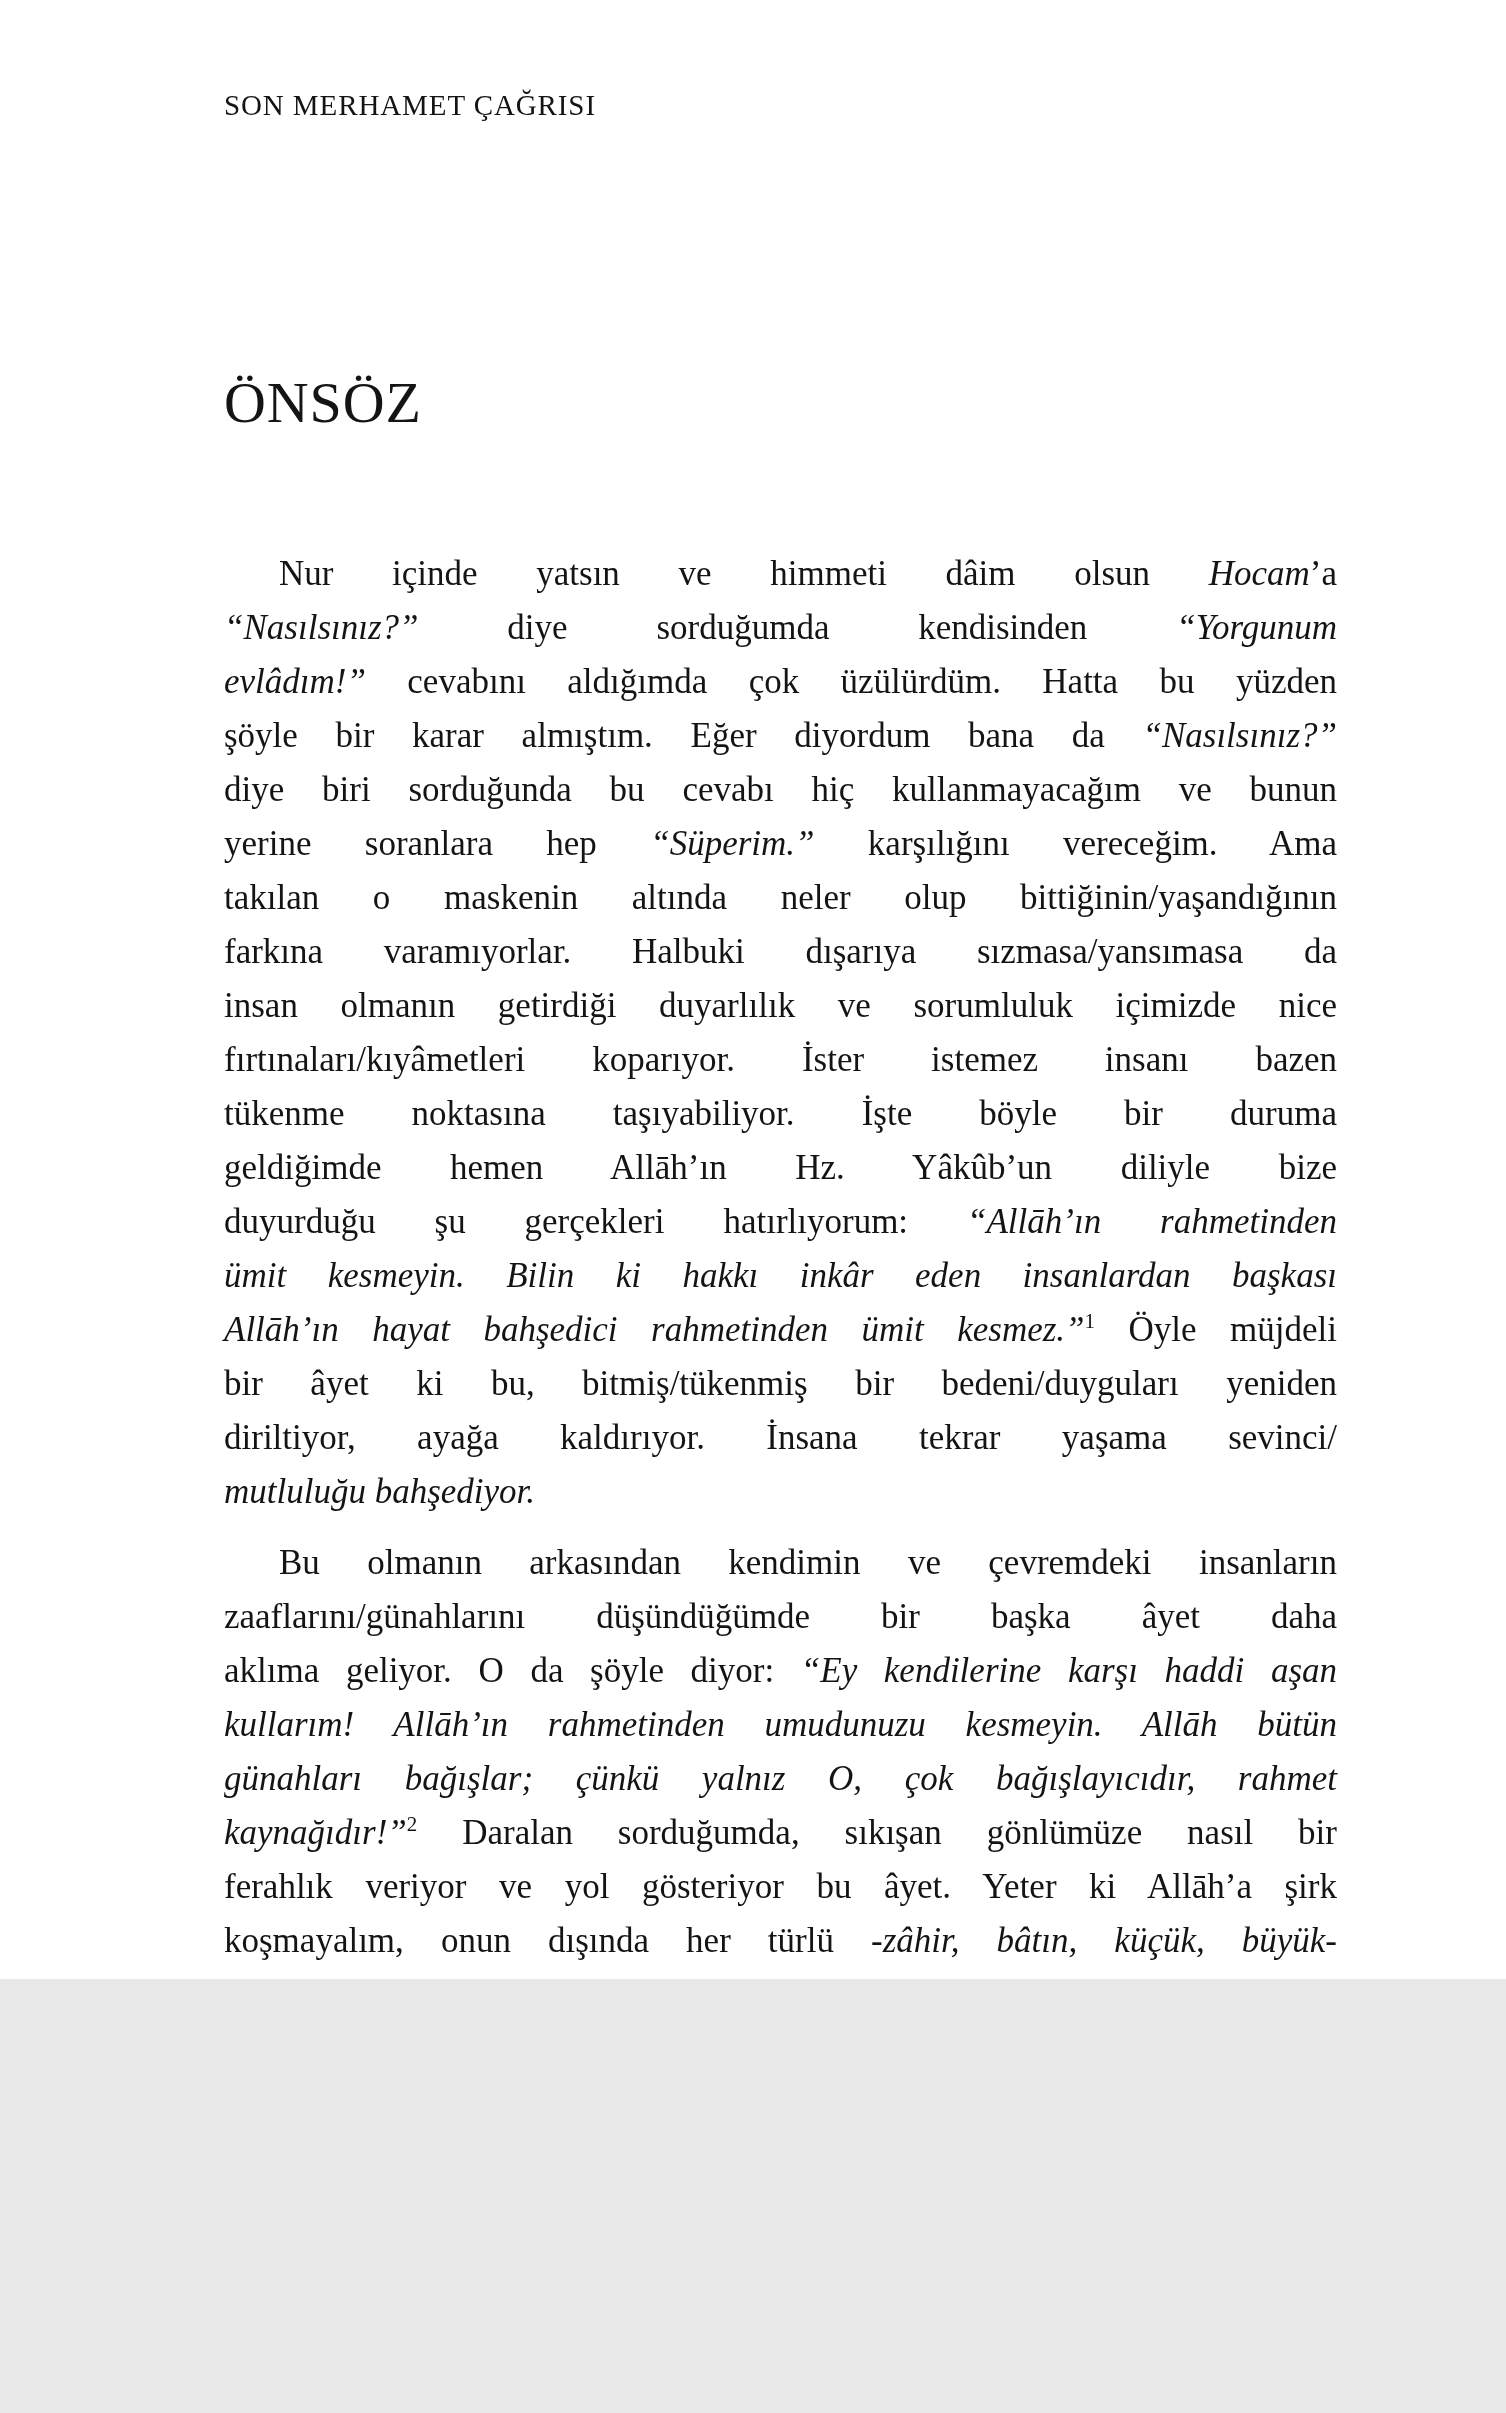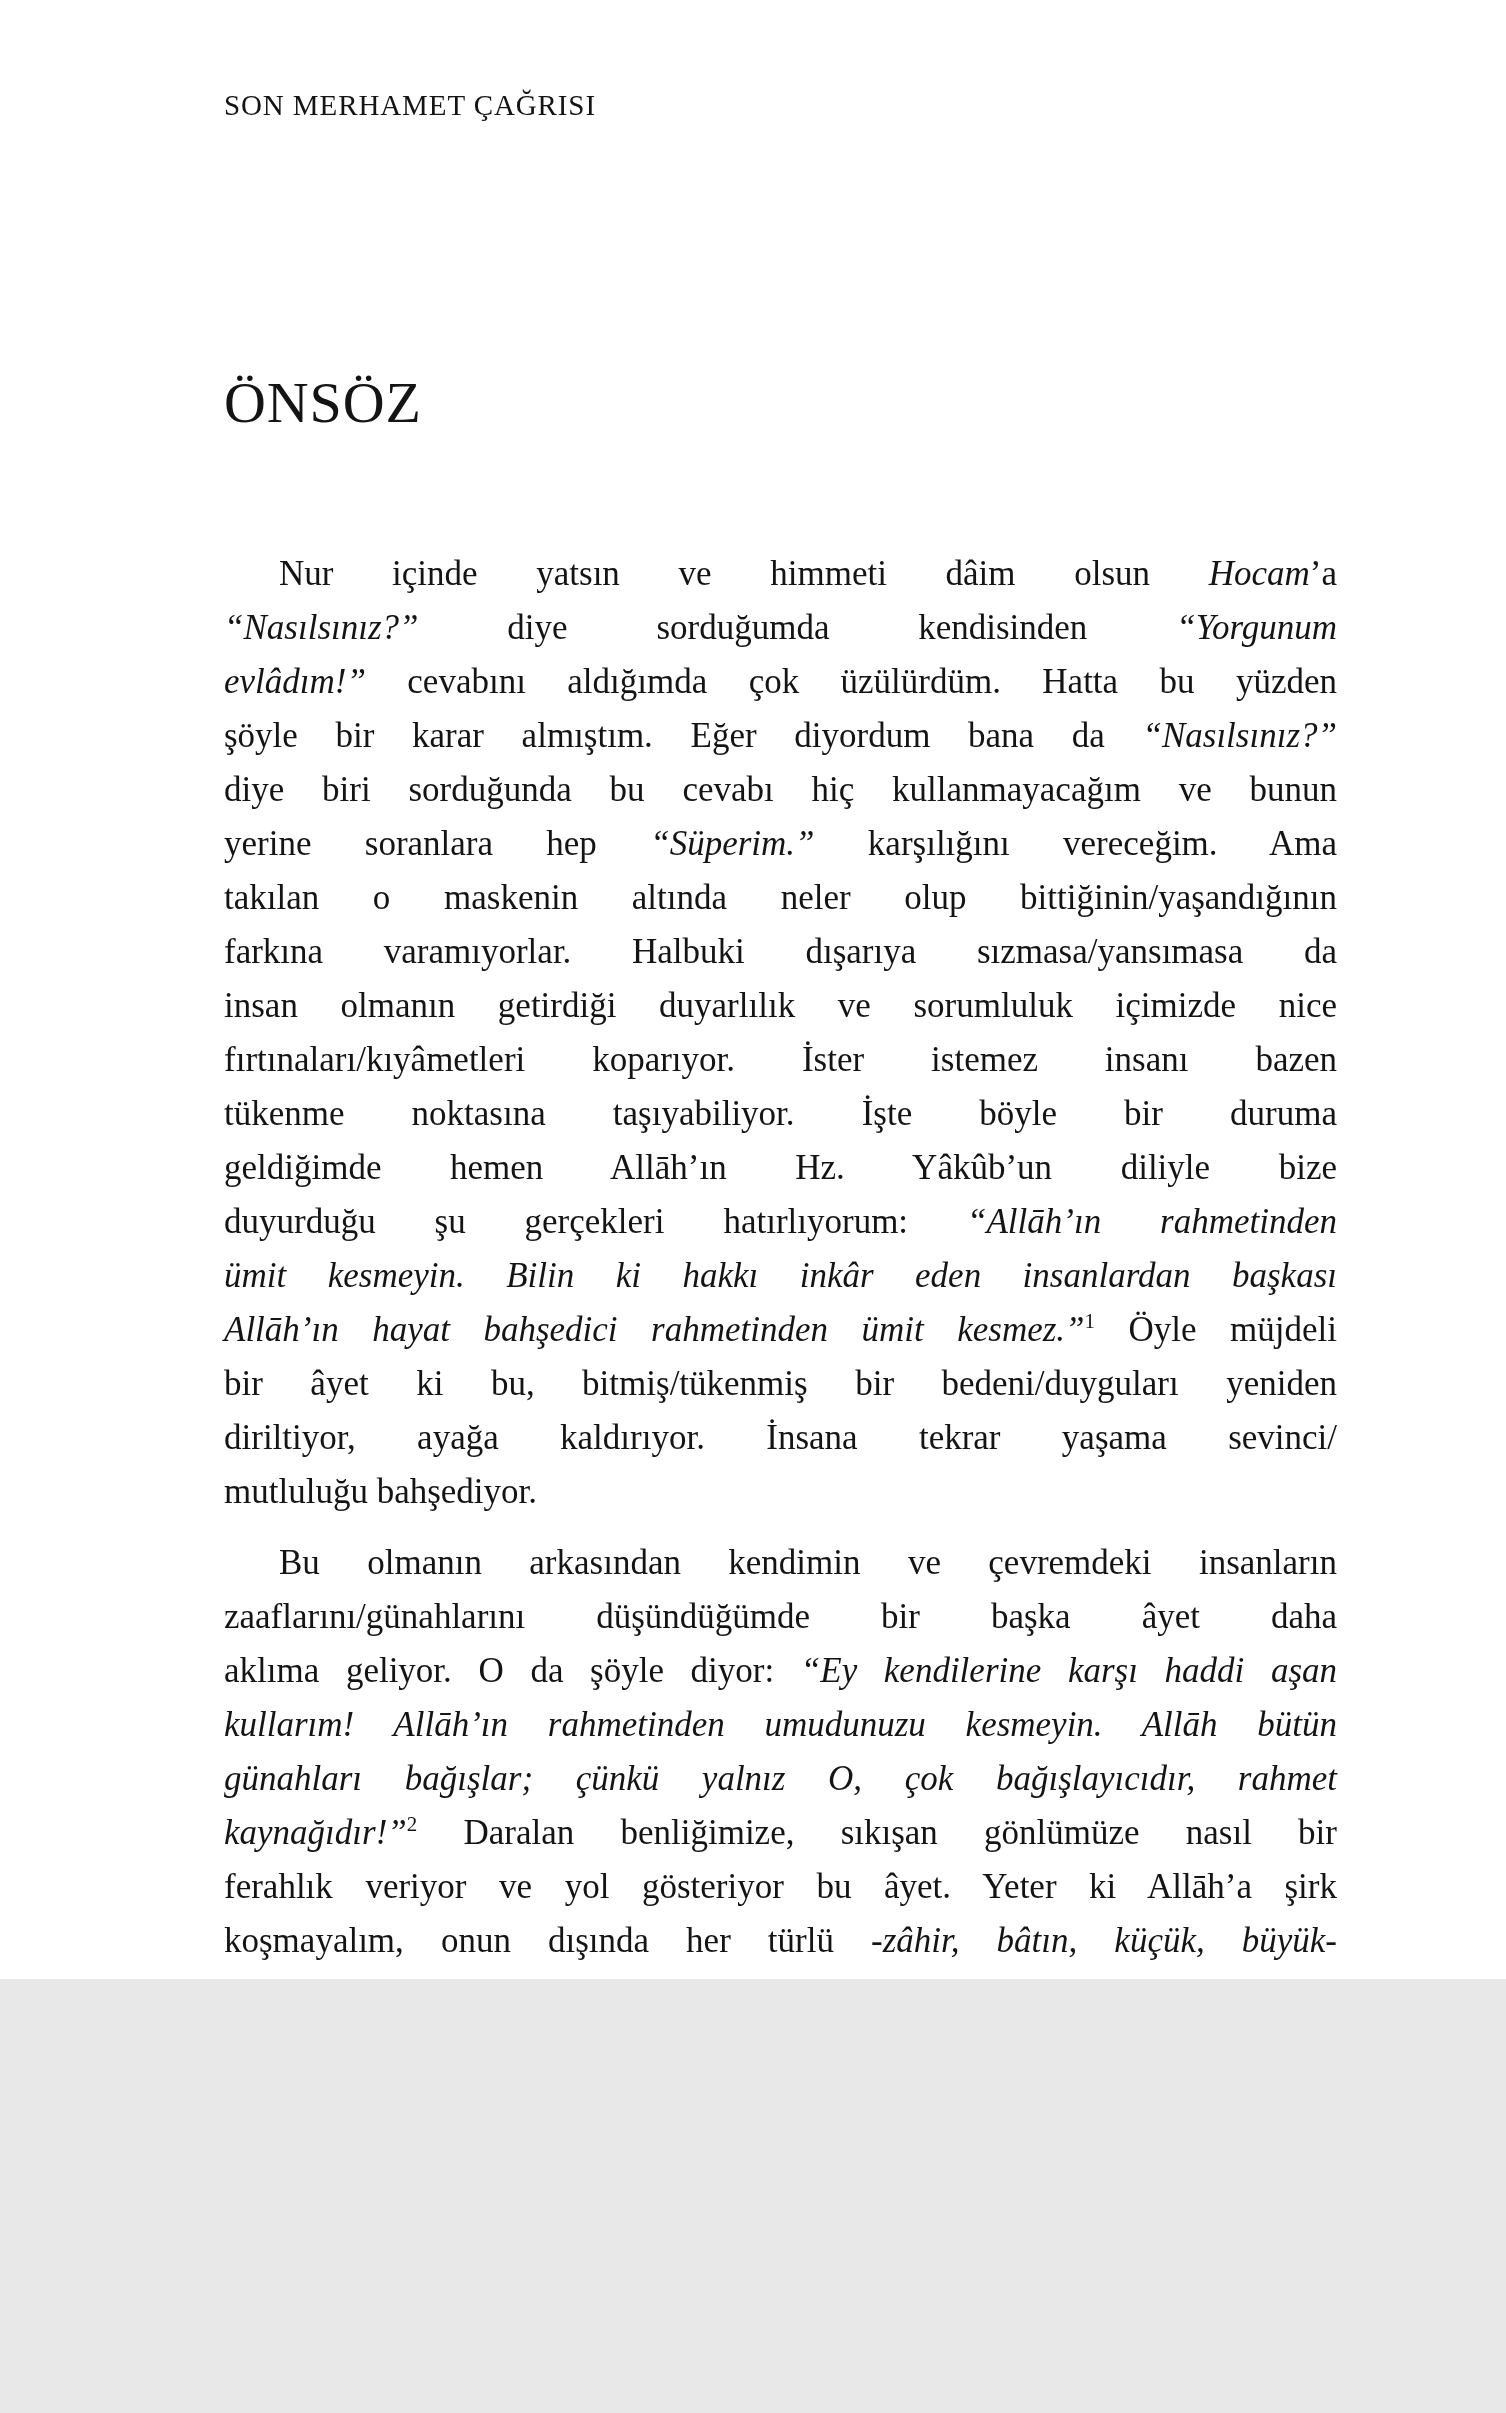--- a/index.html
+++ b/index.html
@@ -39,21 +39,21 @@
     width: 1113px;
     font-size: 35px;
     line-height: 54px;
   }
   .para + .para { margin-top: 17px; }
   .line {
     text-align: justify;
     text-align-last: justify;
   }
   .line.indent { text-indent: 55px; }
-  .line.last { text-align-last: left; }
+  .line.last { text-align-last: left; font-style: italic; }
   .line em { }
   .line sup {
     font-size: 0.6em;
     line-height: 0;
     vertical-align: super;
   }
   .footnotes {
     position: absolute;
     left: 212px;
     top: 2082px;
@@ -104,21 +104,21 @@
         <div class="line"><span>bir âyet ki bu, bitmiş/tükenmiş bir bedeni/duyguları yeniden</span></div>
         <div class="line"><span>diriltiyor, ayağa kaldırıyor. İnsana tekrar yaşama sevinci/</span></div>
         <div class="line last"><span>mutluluğu bahşediyor.</span></div>
       </div>
       <div class="para">
         <div class="line indent"><span>Bu olmanın arkasından kendimin ve çevremdeki insanların</span></div>
         <div class="line"><span>zaaflarını/günahlarını düşündüğümde bir başka âyet daha</span></div>
         <div class="line"><span>aklıma geliyor. O da şöyle diyor: </span><em>“Ey kendilerine karşı haddi aşan</em></div>
         <div class="line"><em>kullarım! Allāh’ın rahmetinden umudunuzu kesmeyin. Allāh bütün</em></div>
         <div class="line"><em>günahları bağışlar; çünkü yalnız O, çok bağışlayıcıdır, rahmet</em></div>
-        <div class="line"><em>kaynağıdır!”</em><sup>2</sup><span> Daralan benliğimize, sıkışan gönlümüze nasıl bir</span></div>
+        <div class="line"><em>kaynağıdır!”</em><sup>2</sup><span> Daralan sorduğumda, sıkışan gönlümüze nasıl bir</span></div>
         <div class="line"><span>ferahlık veriyor ve yol gösteriyor bu âyet. Yeter ki Allāh’a şirk</span></div>
         <div class="line"><span>koşmayalım, onun dışında her türlü -</span><em>zâhir, bâtın, küçük, büyük-</em></div>
       </div>
     </div>
 
   <div class="footnotes">
     <div class="fn-rule"></div>
     <div class="fn-list">
         <div class="fn-item"><sup>1</sup><span>Yûsuf/87.</span></div>
         <div class="fn-item"><sup>2</sup><span>Zümer/53.</span></div>

